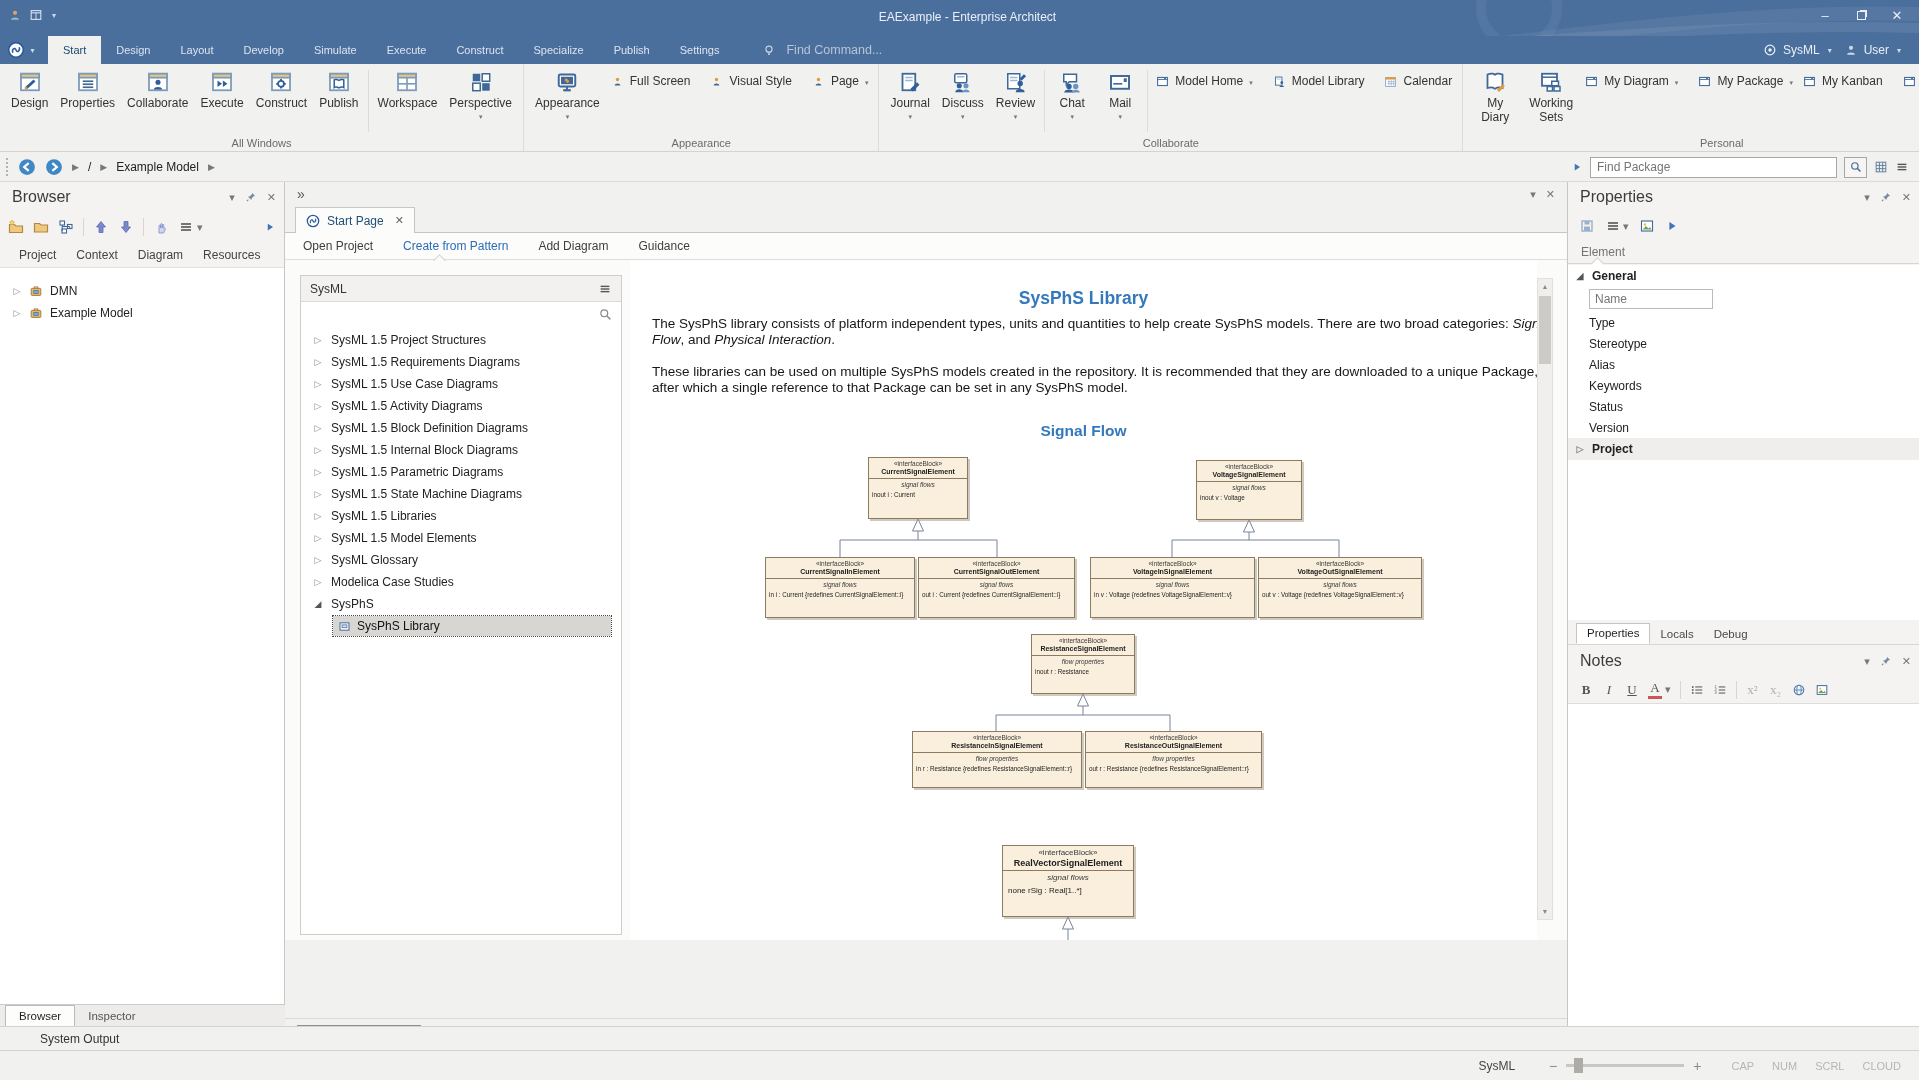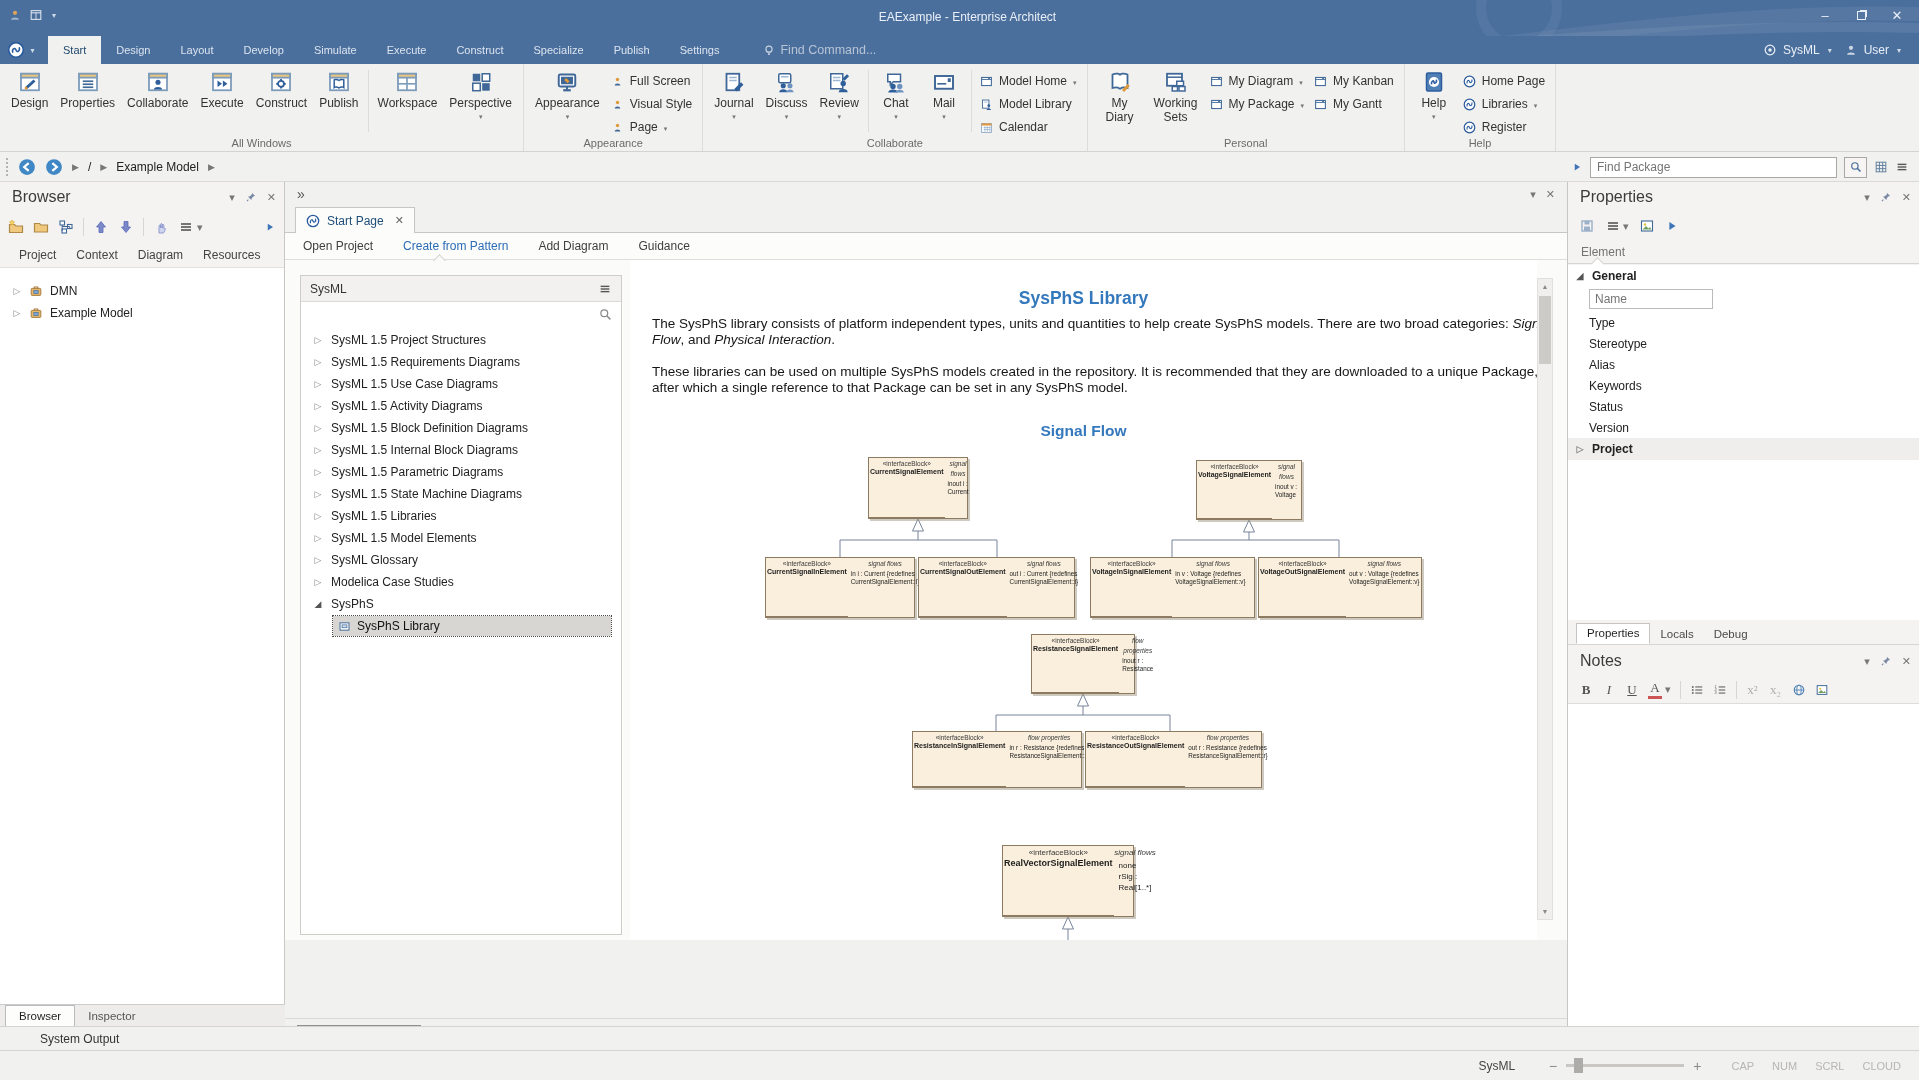--- a/index.html
+++ b/index.html
@@ -14,32 +14,32 @@
 .qicons{position:absolute;left:8px;top:8px;display:flex;gap:7px;align-items:center;z-index:2}
 .titletext{position:absolute;left:16px;right:0;top:10px;text-align:center;font-size:12px;color:#e9eff6;z-index:2}
 .wctl{position:absolute;right:4px;top:3px;display:flex;z-index:3}
 .wbtn{width:36px;height:24px;display:flex;align-items:center;justify-content:center;color:#e9eff6;font-size:13px}
 .restorebox{width:9px;height:9px;border:1px solid #e9eff6;box-shadow:2px -2px 0 -1px #e9eff6}
 
 .tabrow{position:absolute;left:0;top:36px;width:100%;height:28px;background:#4b6f9d;display:flex;align-items:stretch;z-index:2}
 .logo{width:48px;display:flex;align-items:center;justify-content:center;gap:3px;color:#e9eff6}
 .rtab{padding:0 15px;display:flex;align-items:center;color:#dbe4ef;font-size:11px}
 .rtab.active{background:#f1f1ef;color:#20496f}
-.findcmd{display:flex;align-items:center;gap:4px;color:#b7c4d6;margin-left:28px;font-size:12.5px}
+.findcmd{display:flex;align-items:center;gap:10px;color:#b7c4d6;margin-left:28px;font-size:12.5px}
 .trright{margin-left:auto;display:flex;align-items:center;gap:6px;color:#e9eff6;padding-right:12px;font-size:12px}
 .caretw{font-size:8px;color:#cfdae8;margin:0 6px 0 2px}
 
 .ribbon{position:absolute;left:0;top:64px;width:100%;height:88px;background:#f1f1ef;border-bottom:1px solid #d5d3cf;display:flex;z-index:2}
 .rgroup{position:relative;display:flex;align-items:flex-start;padding:3px 5px 16px 5px;border-right:1px solid #dedcd8}
 .glabel{position:absolute;left:0;right:0;bottom:2px;text-align:center;font-size:11px;color:#6b6b6b}
 .rbtn{display:flex;flex-direction:column;align-items:center;padding:3px 6px 0 6px;min-width:48px;font-size:12px;color:#333;text-align:center;line-height:1.15}
 .rbtn .ic{margin-bottom:3px}
 .carat{font-size:7px;color:#777;line-height:1;margin-top:2px}
 .rsep{width:1px;background:#dedcd8;margin:3px 3px 0 3px;height:62px}
-.rstack{display:flex;flex-direction:column;gap:5px;padding:5px 5px 0 5px}
+.rstack{display:flex;gap:20px;padding:5px 5px 0 5px}
 .sbtn{display:flex;align-items:center;gap:6px;font-size:12px;color:#333;height:18px;white-space:nowrap}
 
 .crumbrow{position:absolute;left:0;top:152px;width:100%;height:30px;background:#f1f1ef;border-bottom:1px solid #dcdad6;z-index:2}
 .crumbL{display:flex;align-items:center;gap:9px;padding-left:6px;height:100%}
 .grip{width:3px;height:18px;border-left:2px dotted #b5b3af}
 .bsep{color:#777;font-size:9px}
 .crumbtxt{color:#222}
 .findpkg{position:absolute;right:0;top:0;height:30px;width:352px;display:flex;align-items:center;gap:7px;padding:0 10px 0 4px}
 .fpinput{flex:1;height:21px;border:1px solid #a9a7a3;background:#fff;padding:0 6px;font-size:12px;font-family:"Liberation Sans",sans-serif;color:#444}
 .fpbtn{width:23px;height:21px;border:1px solid #a9a7a3;background:#f6f5f3;display:flex;align-items:center;justify-content:center}
@@ -75,21 +75,21 @@
 .pitems{flex:1;padding-top:3px}
 .pitem{height:22px;display:flex;align-items:center;gap:8px;padding-left:12px;font-size:12px;color:#222}
 .pchild{margin:1px 10px 0 32px;height:20px;display:flex;align-items:center;gap:6px;padding:0 5px;background:#d8d6d3;outline:1px dotted #4a4a4a;font-size:12px;color:#111}
 
 .docarea{position:absolute;left:345px;top:0;width:907px;height:680px;background:#fff}
 .dtitle{position:absolute;top:28px;left:0;width:100%;text-align:center;font-size:17.5px;font-weight:bold;color:#3579bd}
 .dpara{position:absolute;left:22px;width:898px;font-size:13.5px;line-height:16px;color:#171717}
 .dh2{position:absolute;top:162px;left:0;width:100%;text-align:center;font-size:15.5px;font-weight:bold;color:#3579bd}
 .diag{position:absolute;left:0;top:195px;width:907px;height:485px}
 .dsvg{position:absolute;left:0;top:0;width:907px;height:485px;pointer-events:none}
-.ublk{position:absolute;background:#f9efdc;border:1px solid #8d7b61;box-shadow:2px 2px 0 rgba(160,150,130,.5);display:flex;flex-direction:row}
+.ublk{position:absolute;background:#f9efdc;border:1px solid #8d7b61;box-shadow:2px 2px 0 rgba(160,150,130,.5);display:flex;flex-direction:column}
 .uhdr{border-bottom:1px solid #8d7b61;text-align:center;padding:2px 1px 1px;line-height:1.25}
 .ster{display:block;font-size:6.5px;color:#3a3a3a}
 .unm{display:block;font-size:7px;font-weight:bold;color:#1d1d1d}
 .ubody{flex:1;padding-top:1px}
 .ucomp{text-align:center;font-style:italic;font-size:6.5px;color:#3a3a3a;line-height:1.5}
 .uprop{font-size:6.3px;padding:1px 3px;color:#1d1d1d;line-height:1.35}
 .ublk.big .ster{font-size:8px}.ublk.big .unm{font-size:9px}.ublk.big .ucomp{font-size:8px}.ublk.big .uprop{font-size:8px;padding:2px 5px}
 .dcap{position:absolute;top:344px;left:80px;width:760px;text-align:center;font-family:"Liberation Serif",serif;font-size:12.5px;color:#1a1a1a;white-space:pre}
 
 .vscroll{position:absolute;left:1252px;top:18px;width:16px;height:642px;background:#f0efed;border:1px solid #e2e0dc;display:flex;flex-direction:column;align-items:center}

